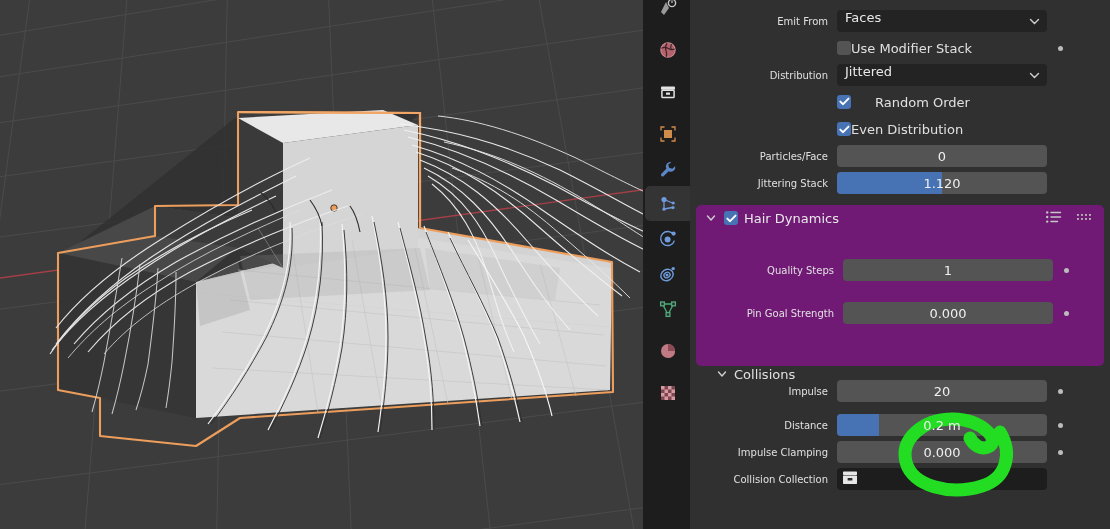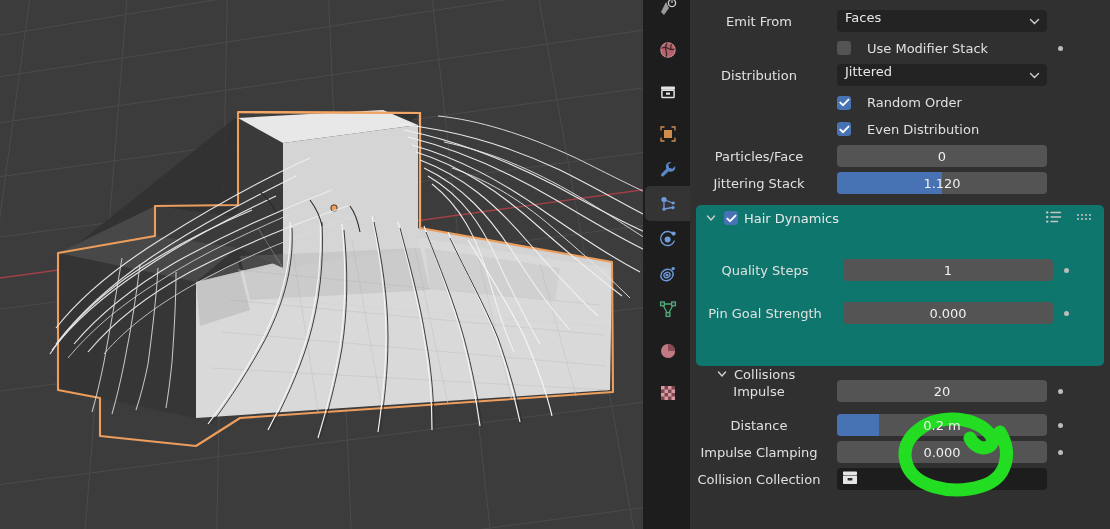--- a/index.html
+++ b/index.html
@@ -24,22 +24,22 @@
     align-items:center;justify-content:center;}
   .tab.active{background:#343434;border-top-left-radius:5px;
     border-bottom-left-radius:5px;}
   .tab.sep{margin-top:7px;}
   .tab svg{display:block;}
 
   
   #props{position:absolute;left:690px;top:0;width:420px;height:529px;
     background:#303030;overflow:hidden;}
   .row{display:flex;align-items:center;height:24px;margin-bottom:3px;}
-  .lbl{width:147px;text-align:center;padding-right:9px;color:#e0e0e0;
-    font-size:13px;white-space:nowrap;flex:none;}
+  .lbl{width:147px;text-align:right;padding-right:9px;color:#e0e0e0;
+    font-size:10px;white-space:nowrap;flex:none;}
   .fieldwrap{flex:none;width:210px;position:relative;}
   .decorator{width:27px;display:flex;align-items:center;justify-content:center;flex:none;}
   .dot{width:5px;height:5px;border-radius:50%;background:#bcbcbc;}
 
   .dropdown{height:22px;background:#232323;border-radius:4px;
     display:flex;align-items:flex-start;padding:0 8px;position:relative;
     font-size:13px;color:#e8e8e8;}
   .chev{position:absolute;right:7px;top:50%;transform:translateY(-50%);}
   .numfield{height:22px;background:#545454;border-radius:4px;
     display:flex;align-items:center;justify-content:center;
@@ -48,24 +48,24 @@
   .numfield .val{position:relative;z-index:2;}
   .idfield{height:22px;background:#1d1d1d;border-radius:4px;
     display:flex;align-items:center;padding:0 3px;}
 
   .chkrow{display:flex;align-items:center;height:24px;margin-bottom:3px;}
   .chkrow .spacer{width:147px;flex:none;}
   .chkbox{width:14px;height:14px;border-radius:3px;flex:none;
     display:flex;align-items:center;justify-content:center;}
   .chkbox.on{background:#4772b3;}
   .chkbox.off{background:#545454;}
-  .chklabel{margin-left:16px;font-size:13px;color:#e0e0e0;white-space:nowrap;}
+  .chklabel{margin-left:0;font-size:13px;color:#e0e0e0;white-space:nowrap;}
 
   
-  .panel{background:#0f766e;border-radius:5px;margin:0 6px;position:relative;}
+  .panel{background:#701a75;border-radius:5px;margin:0 6px;position:relative;}
   .panel-header{height:26px;display:flex;align-items:center;padding-left:9px;}
   .panel-title{font-size:13px;color:#e8e8e8;margin-left:6px;}
   .panel-tools{margin-left:auto;display:flex;align-items:center;gap:12px;
     padding-right:10px;}
   .subpanel-header{height:24px;display:flex;align-items:center;padding-left:20px;}
   .subpanel-title{font-size:13px;color:#e0e0e0;margin-left:6px;}
   .tri{display:block;}
 
   
   #annotation{position:absolute;left:0;top:0;pointer-events:none;}
@@ -429,21 +429,21 @@
                 <path d="M1.5 2 L5.5 6 L9.5 2" fill="none" stroke="#cfcfcf" stroke-width="1.4" stroke-linecap="round"></path>
               </svg>
           </span>
         </div>
       </div>
       <div class="decorator"></div>
     </div>
 
     <div class="chkrow">
       <div class="spacer"></div>
-      <div class="fieldwrap" style="display:flex;align-items:flex-end;">
+      <div class="fieldwrap" style="display:flex;align-items:flex-start;gap:24px;">
         <span class="chkbox on">
           <svg width="11" height="9" viewBox="0 0 11 9">
             <path d="M1.3 4.6 L4.1 7.2 L9.5 1.6" fill="none" stroke="#ffffff" stroke-width="1.9" stroke-linecap="round" stroke-linejoin="round"></path>
             </svg>
         </span>
         <span class="chklabel">Random Order</span>
       </div>
       <div class="decorator"></div>
     </div>
 

